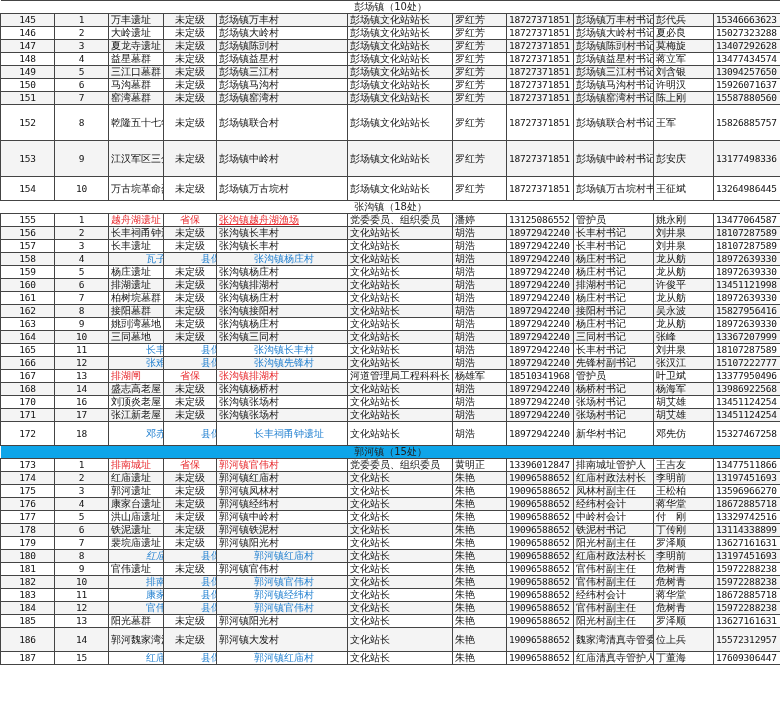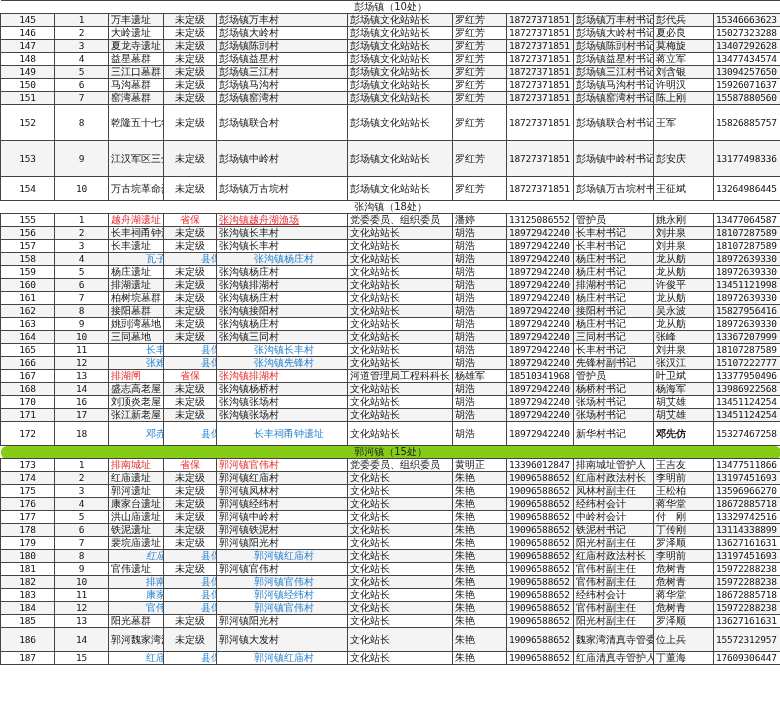--- a/index.html
+++ b/index.html
@@ -5,21 +5,21 @@
   html, body { margin: 0; padding: 0; background: #ffffff; }
   body { width: 780px; height: 706px; overflow: hidden; font-family: "DejaVu Sans", "Liberation Sans", sans-serif; }
   table.sheet { border-collapse: collapse; table-layout: fixed; width: 780px; font-size: 10px; color: #111; }
   table.sheet td { border: 1px solid #444; padding: 0 2px; height: 12px; line-height: 12px; white-space: nowrap; overflow: hidden; vertical-align: middle; background: #ffffff; }
   table.sheet tr.data:nth-child(even) td { background: #f4f4f4; }
   td.c { text-align: center; }
   td.l { text-align: left; }
   td.num { font-family: "DejaVu Sans Mono", "Liberation Mono", monospace; font-size: 9.5px; letter-spacing: -0.2px; }
   td.wrap { white-space: normal; line-height: 12px; margin-top: 16px; }
   tr.section td { border-left: none; border-right: none; text-align: center; height: 12px; background: #ffffff; color: #222; }
-  tr.section.grey td { background: #84cc16; border-radius: 6px; }
+  tr.section.grey td { background: #0ea5e9; }
   tr.level-provincial td.hl { color: #e8282c; }
   tr.level-county td.hl { color: #1f7fd0; padding-left: 37px; }
 </style>
 </head>
 <body>
 
 <table class="sheet">
   <colgroup>
     <col style="width:54px">
       <col style="width:54px">
@@ -381,21 +381,21 @@
       <tr class="data level-county">
     <td class="c num" style="height: 23px;">172</td>
     <td class="c num" style="height: 23px;">18</td>
     <td class="l hl wrap" style="height: 23px; color: rgb(31, 127, 208);">邓赤中烈士纪念碑</td>
     <td class="c hl" style="height: 23px; color: rgb(31, 127, 208);">县保</td>
     <td class="l hl" style="height: 23px; color: rgb(31, 127, 208);">长丰祠甬钟遗址</td>
     <td class="l" style="height: 23px;">文化站站长</td>
     <td class="l" style="height: 23px;">胡浩</td>
     <td class="l num" style="height: 23px;">18972942240</td>
     <td class="l" style="height: 23px;">新华村书记</td>
-    <td class="l" style="height: 23px; font-weight: bold;">邓先仿</td>
+    <td class="l" style="height: 23px;">邓先仿</td>
     <td class="l num" style="height: 23px;">15327467258</td>
   </tr>
       <tr class="section grey">
     <td colspan="11">郭河镇（15处）</td>
   </tr>
       <tr class="data level-provincial">
     <td class="c num">173</td>
     <td class="c num">1</td>
     <td class="l hl wrap" style="color: rgb(232, 40, 44);">排南城址</td>
     <td class="c hl" style="color: rgb(232, 40, 44);">省保</td>

